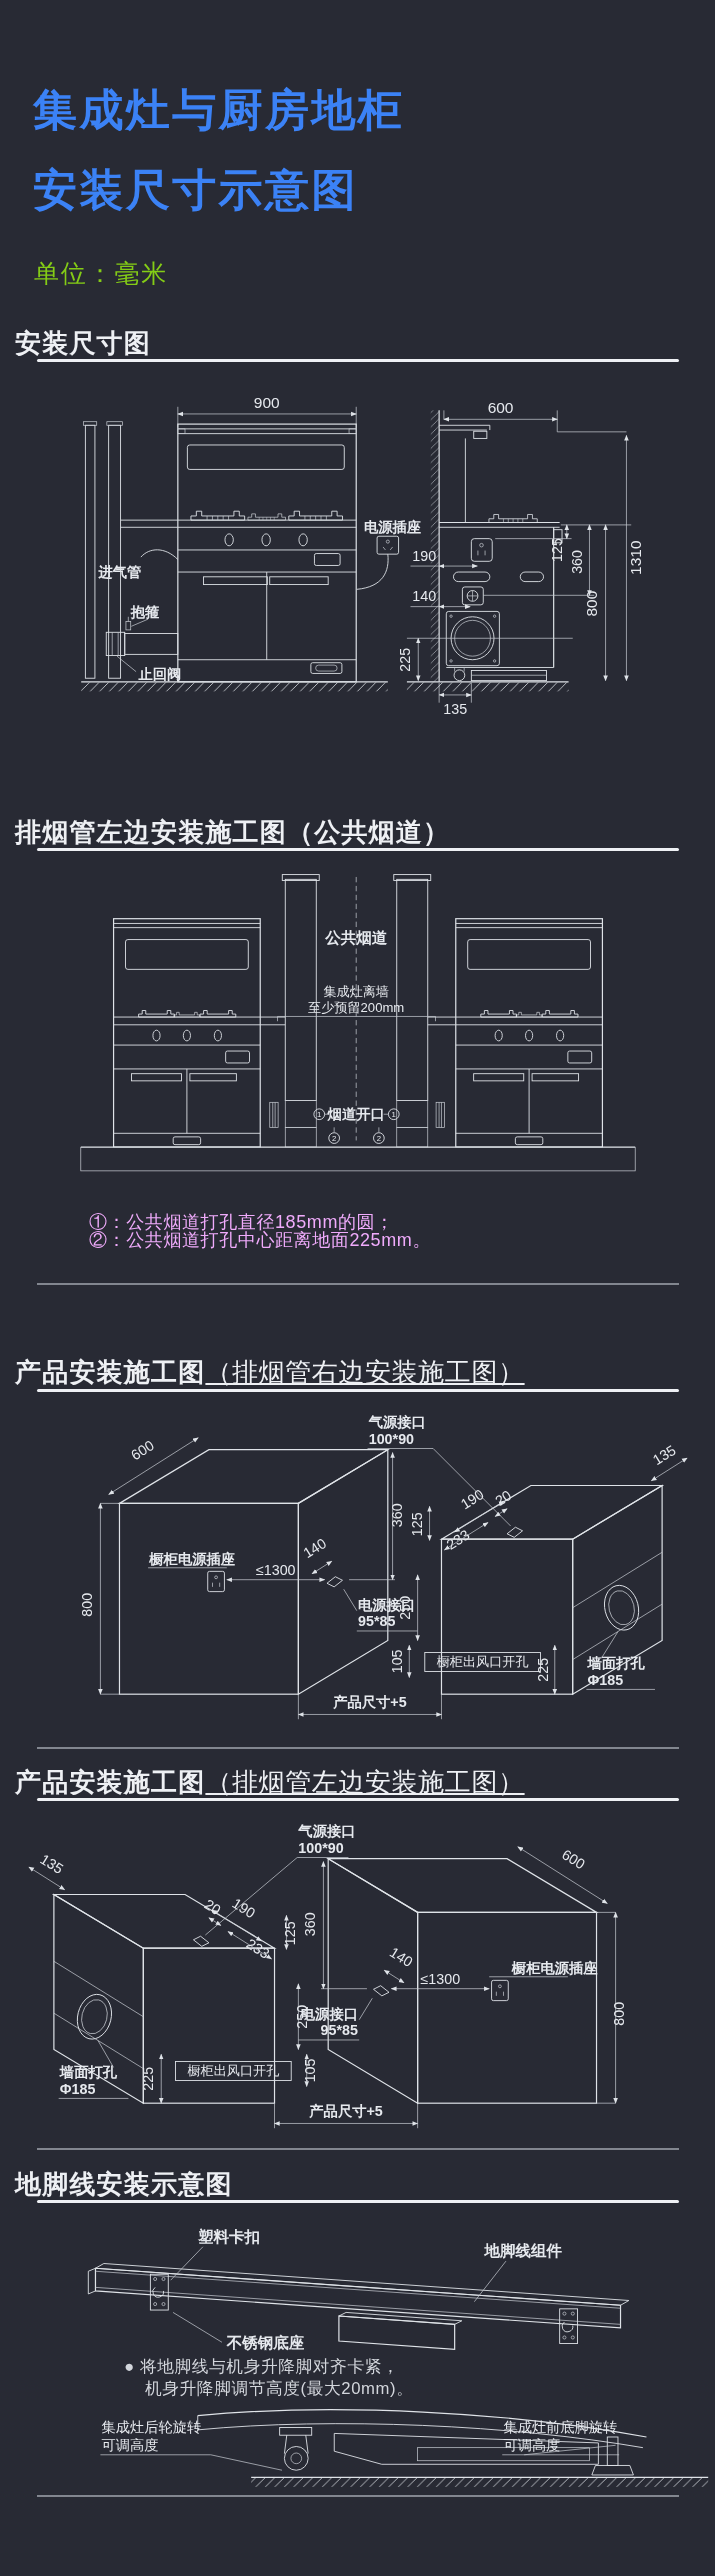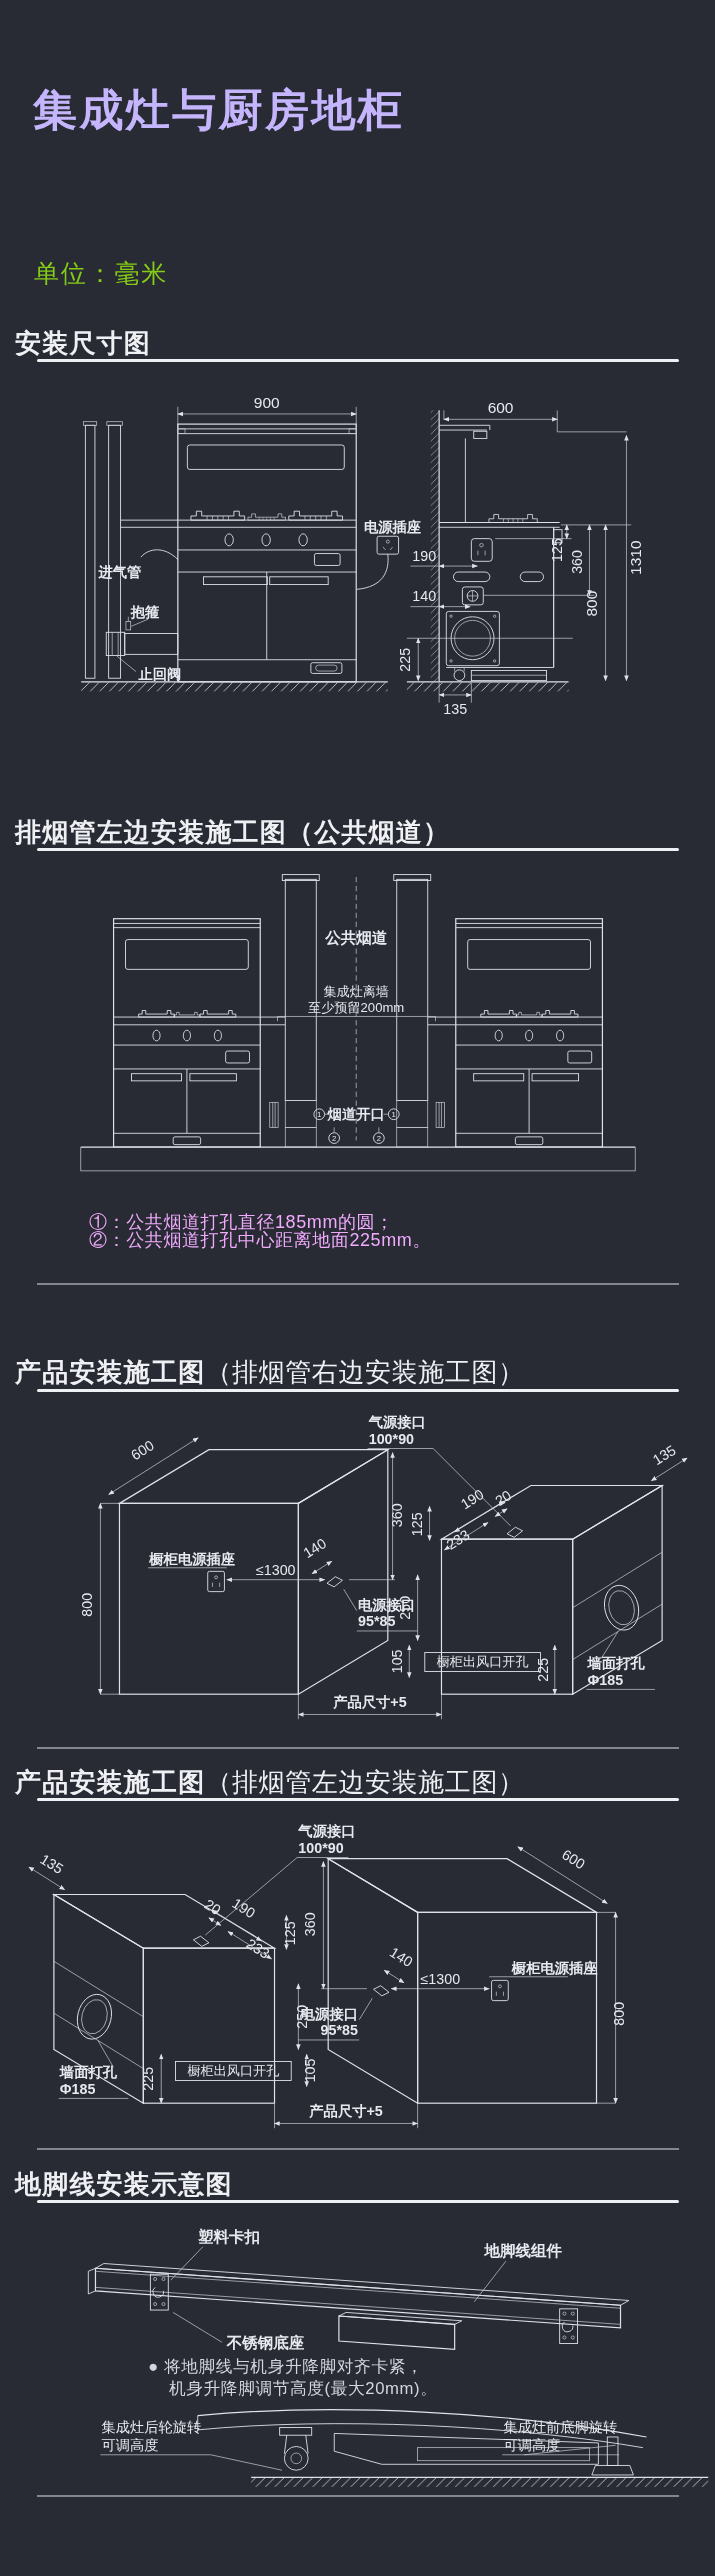--- a/index.html
+++ b/index.html
@@ -1,45 +1,46 @@
 <!DOCTYPE html>
 <html style="font-size:9.5px"><head>
 <meta charset="utf-8">
 <style>
   html,body{margin:0;padding:0;}
   body{width:716px;height:2576px;position:relative;background:#282a34;
        font-family:"Liberation Sans",sans-serif;overflow:hidden;}
   .abs{position:absolute;}
-  .main-title{left:33px;top:70px;color:#c4b5fd;font-size:44px;font-weight:900;
+  .main-title{left:33px;top:70px;color:#3b82f6;font-size:44px;font-weight:900;
               line-height:80px;letter-spacing:2.4px;white-space:nowrap;}
   .main-title span{display:block;}
   .unit{left:34px;top:257px;color:#84cc16;font-size:25px;letter-spacing:1.8px;}
   .sec-title{left:15px;color:#eef0f4;font-size:26px;font-weight:bold;letter-spacing:1.2px;white-space:nowrap;}
-  .sec-title .sub{font-weight:normal;letter-spacing:0.6px;}
+  .sec-title .sub{font-weight:normal;letter-spacing:0.6px;text-decoration:underline;}
   .rule{left:37px;width:642px;height:3px;background:#eef0f4;border-radius:1.8px;}
   .divider{left:37px;width:642px;height:1.8px;background:#82868f;}
   .note{left:89px;color:#f0abfc;font-size:18px;letter-spacing:0.6px;}
-  .note5{color:#d3d6dc;font-size:16.7px;letter-spacing:0.6px;margin-left:24px;}
+  .note5{color:#d3d6dc;font-size:16.7px;letter-spacing:0.6px;}
   svg{position:absolute;left:0;display:block;}
   svg text{fill:#e6e9ee;font-family:"Liberation Sans",sans-serif;}
   .ln{fill:none;stroke:#dfe3e8;stroke-width:2;}
   .ln15{fill:none;stroke:#dfe3e8;stroke-width:1.5;}
   .thin{fill:none;stroke:#c7cbd2;stroke-width:1.2;}
   .dash{stroke-dasharray:9 6;}
   .t24{font-size:24px;}
   .t22{font-size:22px;}
   .t26{font-size:26px;}
   .lb{font-size:24px;font-weight:bold;}
   .lb26{font-size:26px;font-weight:bold;}
 </style>
 </head>
 <body>
 
 <div class="abs main-title">
   <span>集成灶与厨房地柜</span>
+  <span>安装尺寸示意图</span>
 </div>
 <div class="abs unit">单位：毫米</div>
 
 <div class="abs sec-title" style="top:326px;">安装尺寸图</div>
 <div class="abs rule" style="top:359px;"></div>
 
 <svg class="abs" style="top:371px;" width="716" height="346" viewBox="0 0 1200 580">
   <defs>
     <marker id="ar1" viewBox="0 0 10 10" refX="9" refY="5" markerWidth="8" markerHeight="8" orient="auto-start-reverse">
       <path d="M0,1L10,5L0,9z" fill="#dfe3e8"></path>

